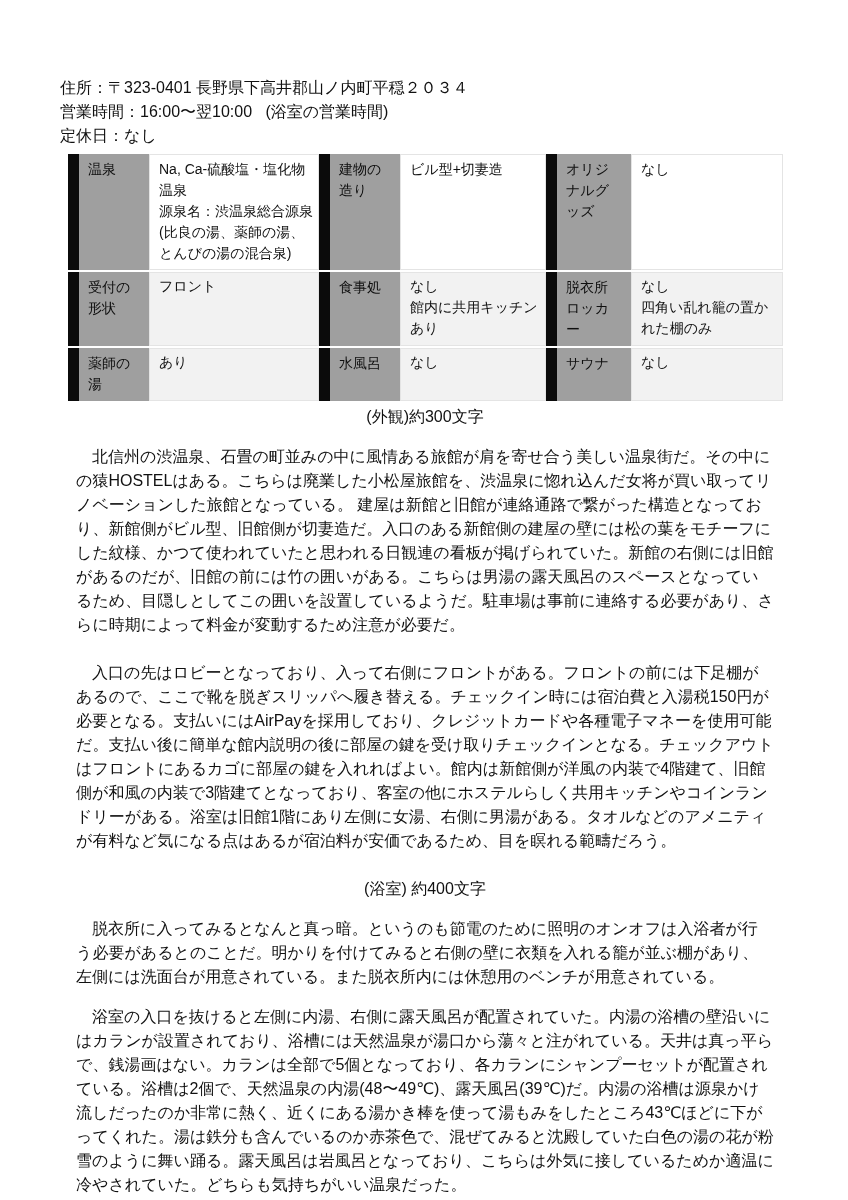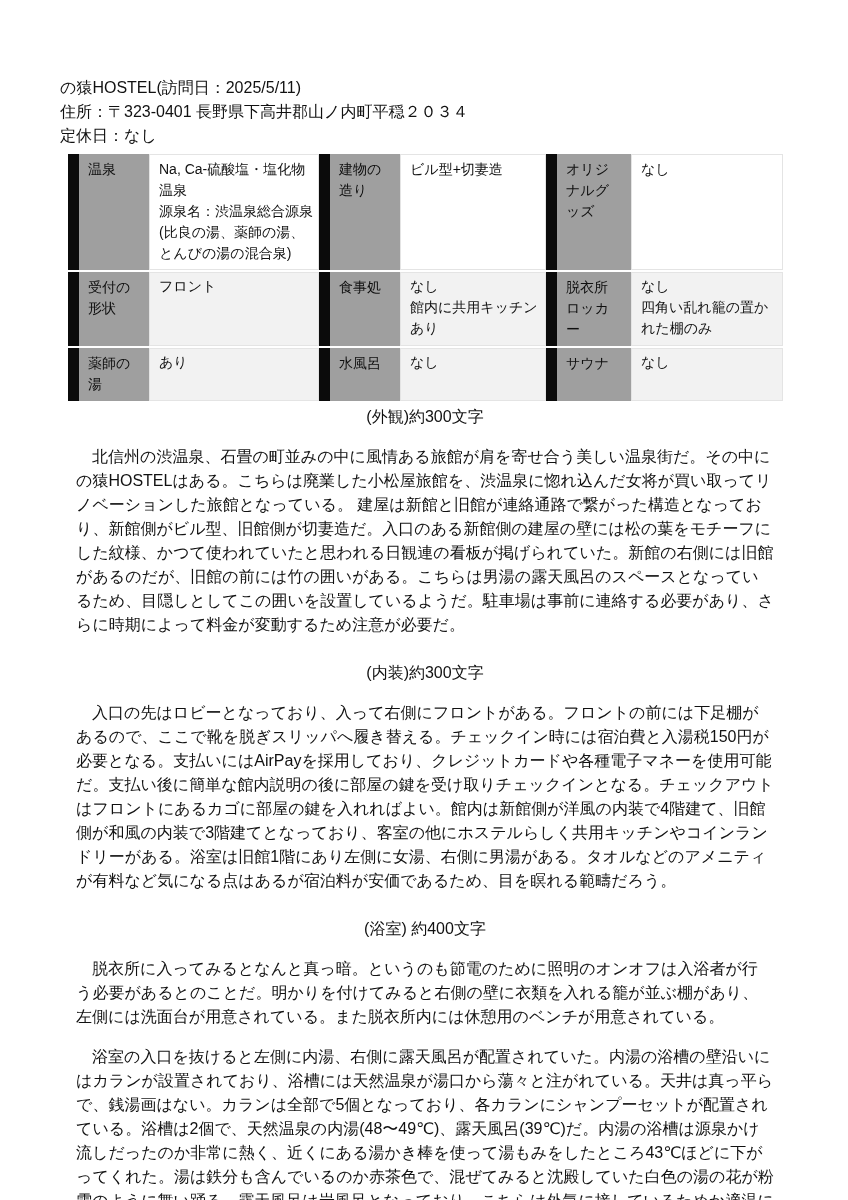--- a/index.html
+++ b/index.html
@@ -81,22 +81,22 @@
     word-break: break-all;
     overflow-wrap: anywhere;
   }
 </style>
 </head>
 <body>
 
 <div class="page">
 
   <div class="head">
-    <div class="line">の猿HOSTEL(訪問日：2025/5/11)</div>
     <div class="line">住所：〒323-0401 長野県下高井郡山ノ内町平穏２０３４</div>
+    <div class="line">営業時間：16:00〜翌10:00   (浴室の営業時間)</div>
     <div class="line">定休日：なし</div>
   </div>
 
   <table class="info">
     <colgroup>
       <col style="width:11px">
         <col style="width:70px">
         <col style="width:170px">
       <col style="width:11px">
         <col style="width:70px">
@@ -144,21 +144,20 @@
       </tr>
     </tbody>
   </table>
 
   <div class="section">
     <div class="heading">(外観)約300文字</div>
     <p class="para">　北信州の渋温泉、石畳の町並みの中に風情ある旅館が肩を寄せ合う美しい温泉街だ。その中にの猿HOSTELはある。こちらは廃業した小松屋旅館を、渋温泉に惚れ込んだ女将が買い取ってリノベーションした旅館となっている。 建屋は新館と旧館が連絡通路で繋がった構造となっており、新館側がビル型、旧館側が切妻造だ。入口のある新館側の建屋の壁には松の葉をモチーフにした紋様、かつて使われていたと思われる日観連の看板が掲げられていた。新館の右側には旧館があるのだが、旧館の前には竹の囲いがある。こちらは男湯の露天風呂のスペースとなっているため、目隠しとしてこの囲いを設置しているようだ。駐車場は事前に連絡する必要があり、さらに時期によって料金が変動するため注意が必要だ。</p>
   </div>
 
   <div class="section">
-    <div class="heading">(内装)約300文字</div>
     <p class="para">　入口の先はロビーとなっており、入って右側にフロントがある。フロントの前には下足棚があるので、ここで靴を脱ぎスリッパへ履き替える。チェックイン時には宿泊費と入湯税150円が必要となる。支払いにはAirPayを採用しており、クレジットカードや各種電子マネーを使用可能だ。支払い後に簡単な館内説明の後に部屋の鍵を受け取りチェックインとなる。チェックアウトはフロントにあるカゴに部屋の鍵を入れればよい。館内は新館側が洋風の内装で4階建て、旧館側が和風の内装で3階建てとなっており、客室の他にホステルらしく共用キッチンやコインランドリーがある。浴室は旧館1階にあり左側に女湯、右側に男湯がある。タオルなどのアメニティが有料など気になる点はあるが宿泊料が安価であるため、目を瞑れる範疇だろう。</p>
   </div>
 
   <div class="section">
     <div class="heading">(浴室) 約400文字</div>
     <p class="para">　脱衣所に入ってみるとなんと真っ暗。というのも節電のために照明のオンオフは入浴者が行う必要があるとのことだ。明かりを付けてみると右側の壁に衣類を入れる籠が並ぶ棚があり、左側には洗面台が用意されている。また脱衣所内には休憩用のベンチが用意されている。</p>
     <p class="para">　浴室の入口を抜けると左側に内湯、右側に露天風呂が配置されていた。内湯の浴槽の壁沿いにはカランが設置されており、浴槽には天然温泉が湯口から蕩々と注がれている。天井は真っ平らで、銭湯画はない。カランは全部で5個となっており、各カランにシャンプーセットが配置されている。浴槽は2個で、天然温泉の内湯(48〜49℃)、露天風呂(39℃)だ。内湯の浴槽は源泉かけ流しだったのか非常に熱く、近くにある湯かき棒を使って湯もみをしたところ43℃ほどに下がってくれた。湯は鉄分も含んでいるのか赤茶色で、混ぜてみると沈殿していた白色の湯の花が粉雪のように舞い踊る。露天風呂は岩風呂となっており、こちらは外気に接しているためか適温に冷やされていた。どちらも気持ちがいい温泉だった。</p>
   </div>
 
 </div>

